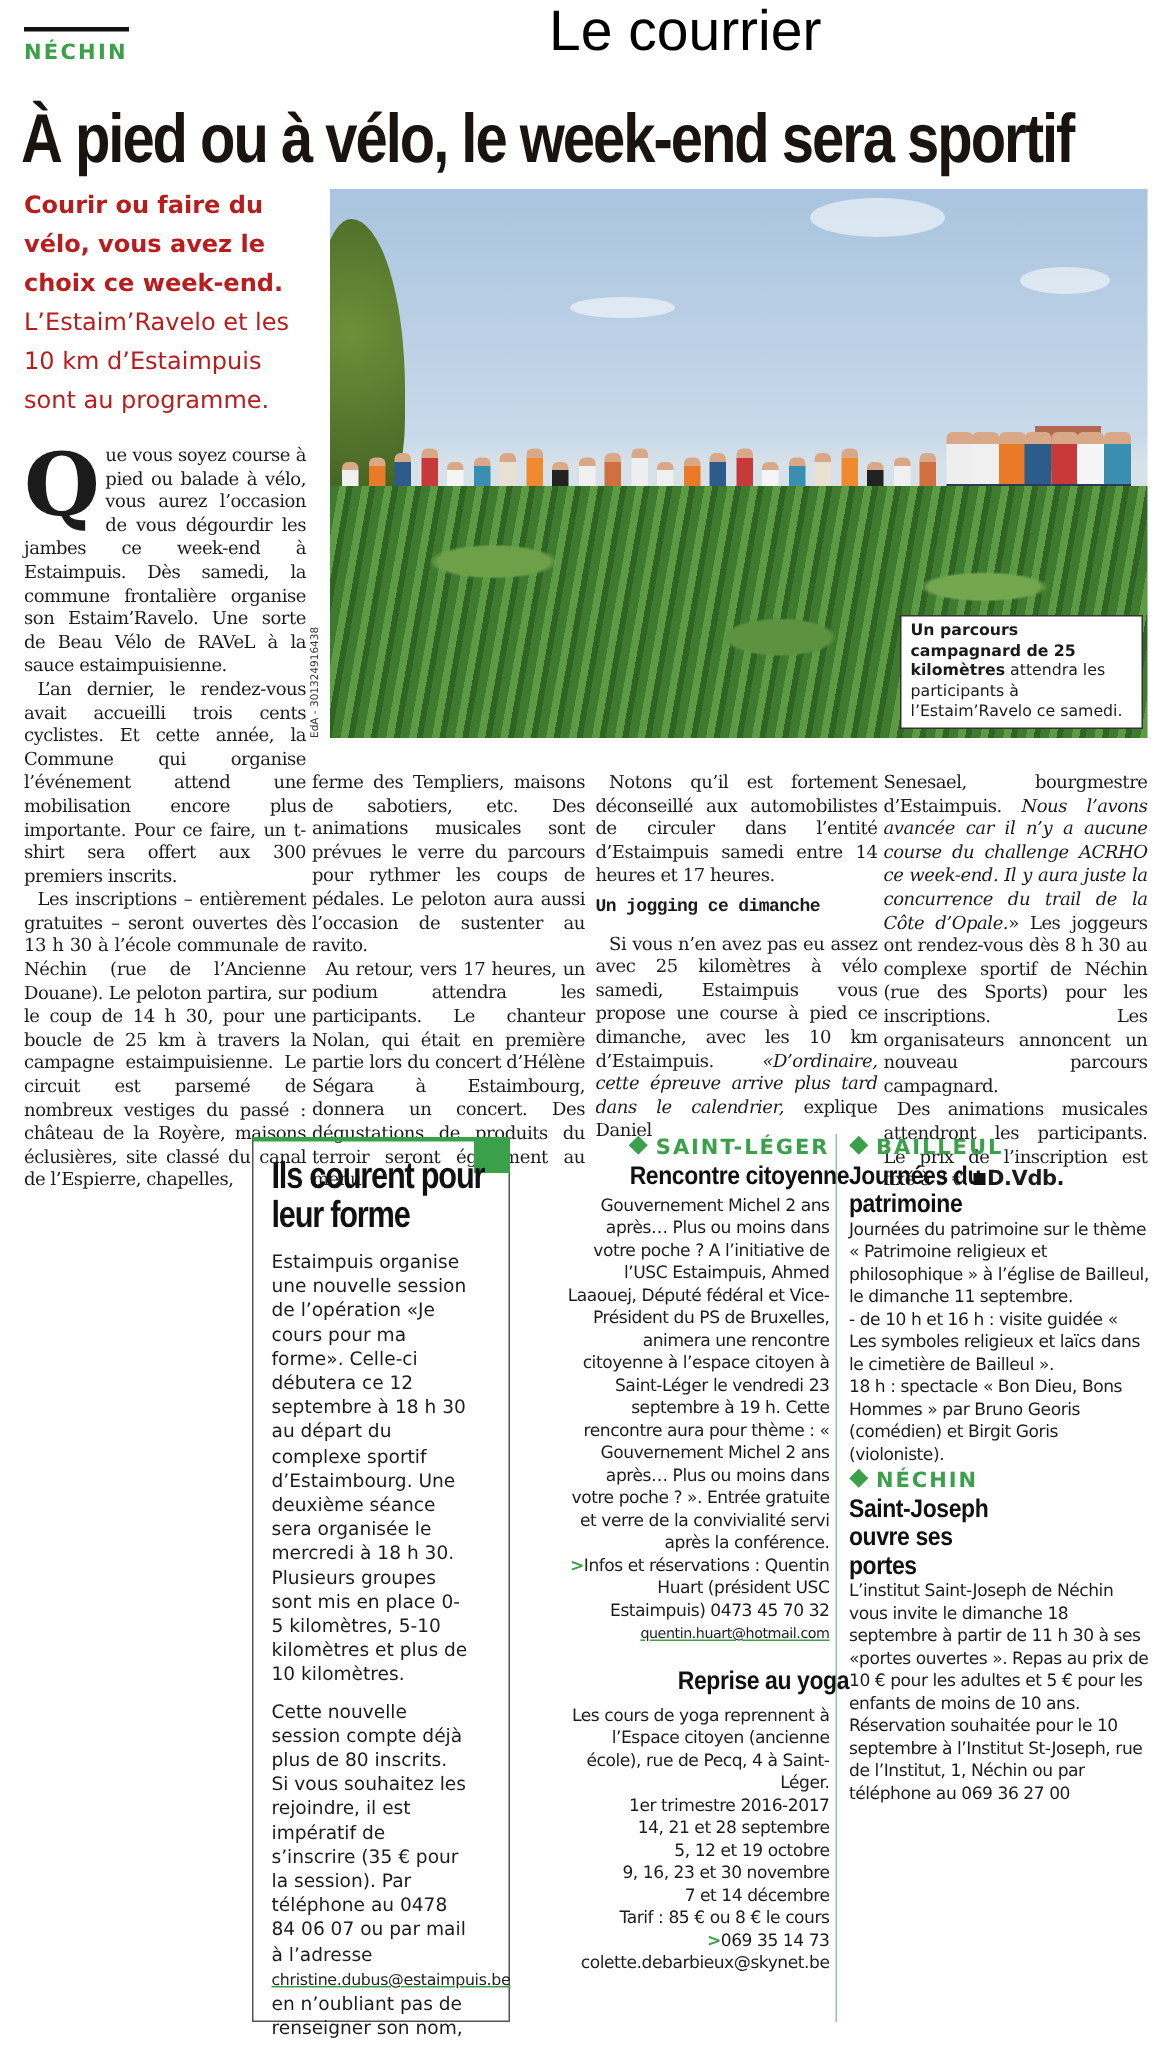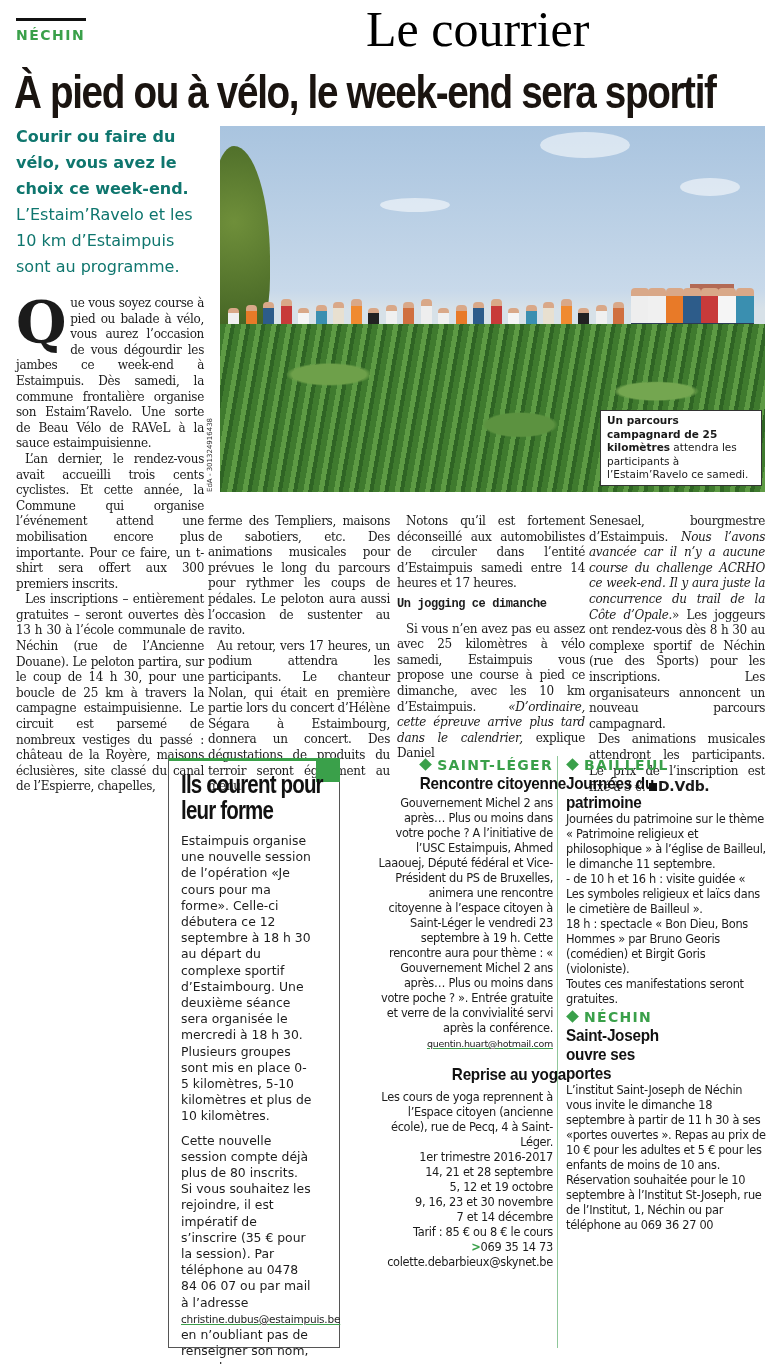--- a/index.html
+++ b/index.html
@@ -1,24 +1,24 @@
 <!DOCTYPE html>
 <html><head>
 <meta charset="utf-8">
 <style>
   * { box-sizing: border-box; margin: 0; padding: 0; }
   html, body { width: 780px; height: 1364px; background: #ffffff; overflow: hidden; }
   body { position: relative; font-family: "DejaVu Sans", sans-serif; color: #1a1a1a; }
 
   .rule-top { position: absolute; left: 16px; top: 18px; width: 70px; height: 3px; background: #111; }
   .section-tag { position: absolute; left: 16px; top: 27px; font-family: "DejaVu Sans", sans-serif; font-weight: bold; font-size: 14px; letter-spacing: 1.5px; color: #3aa04a; }
-  .paper-name { position: absolute; left: 366px; top: 0px; font-family: Liberation Serif, serif; font-size: 50px; color: #000; }
+  .paper-name { position: absolute; left: 366px; top: 0px; font-family: Liberation Sans, sans-serif; font-size: 38px; color: #000; }
   .headline { position: absolute; left: 14px; top: 64px; width: 752px; font-family: "Liberation Sans", sans-serif; font-weight: bold; font-size: 46px; letter-spacing: -1.6px; transform: scaleX(0.84); transform-origin: left top; white-space: nowrap; color: #1a1410; line-height: 56px; }
 
-  .lead { position: absolute; left: 16px; top: 124px; width: 190px; font-family: "DejaVu Sans", sans-serif; font-size: 16px; line-height: 26px; color: #0f766e; }
+  .lead { position: absolute; left: 16px; top: 124px; width: 190px; font-family: "DejaVu Sans", sans-serif; font-size: 16px; line-height: 26px; color: #b91c1c; }
   .lead .b { font-weight: bold; }
 
   .photo { position: absolute; left: 220px; top: 126px; width: 545px; height: 366px; overflow: hidden; background: linear-gradient(#a9c4df 0%, #c8d9ea 45%, #d7e1e8 50%); }
   .photo .sky-cloud { position: absolute; border-radius: 50%; background: rgba(255,255,255,0.55); }
   .photo .tree { position: absolute; left: -10px; top: 20px; width: 60px; height: 190px; border-radius: 40% 60% 30% 30%; background: radial-gradient(circle at 40% 40%, #6f8f3a, #3f5f22); }
   .photo .crowd { position: absolute; left: 0; top: 150px; width: 545px; height: 70px; }
   .photo .rider { position: absolute; bottom: 0; border-radius: 4px 4px 0 0; }
   .photo .field { position: absolute; left: 0; top: 198px; width: 545px; height: 168px; background:
       radial-gradient(ellipse at 20% 30%, #6ea04a 0 6%, transparent 7%),
       radial-gradient(ellipse at 55% 60%, #5c9240 0 8%, transparent 9%),
@@ -117,21 +117,21 @@
   <span class="b">Un parcours campagnard de 25 kilomètres</span><span> attendra les participants à l’Estaim’Ravelo ce samedi.</span>
 </div>
 
 <div class="col" style="left:16px;top:296px;width:188px;">
   <p class="noindent"><span class="dropcap">Q</span><span>ue vous soyez course à pied ou balade à vélo, vous aurez l’occasion de vous dégourdir les jambes ce week-end à Estaimpuis. Dès samedi, la commune frontalière organise son Estaim’Ravelo. Une sorte de Beau Vélo de RAVeL à la sauce estaimpuisienne.</span></p>
   <p>L’an dernier, le rendez-vous avait accueilli trois cents cyclistes. Et cette année, la Commune qui organise l’événement attend une mobilisation encore plus importante. Pour ce faire, un t-shirt sera offert aux 300 premiers inscrits.</p>
   <p>Les inscriptions – entièrement gratuites – seront ouvertes dès 13 h 30 à l’école communale de Néchin (rue de l’Ancienne Douane). Le peloton partira, sur le coup de 14 h 30, pour une boucle de 25 km à travers la campagne estaimpuisienne. Le circuit est parsemé de nombreux vestiges du passé : château de la Royère, maisons éclusières, site classé du canal de l’Espierre, chapelles,</p>
 </div>
 
 <div class="col" style="left:208px;top:514px;width:182px;">
-  <p class="noindent">ferme des Templiers, maisons de sabotiers, etc. Des animations musicales pour prévues le long du parcours pour rythmer les coups de pédales. Le peloton aura aussi l’occasion de sustenter au ravito.</p>
+  <p class="noindent">ferme des Templiers, maisons de sabotiers, etc. Des animations musicales sont prévues le verre du parcours pour rythmer les coups de pédales. Le peloton aura aussi l’occasion de sustenter au ravito.</p>
   <p>Au retour, vers 17 heures, un podium attendra les participants. Le chanteur Nolan, qui était en première partie lors du concert d’Hélène Ségara à Estaimbourg, donnera un concert. Des dégustations de produits du terroir seront également au menu.</p>
 </div>
 
 <div class="col" style="left:397px;top:514px;width:188px;">
   <p>Notons qu’il est fortement déconseillé aux automobilistes de circuler dans l’entité d’Estaimpuis samedi entre 14 heures et 17 heures.</p>
   <h3>Un jogging ce dimanche</h3>
   <p><span>Si vous n’en avez pas eu assez avec 25 kilomètres à vélo samedi, Estaimpuis vous propose une course à pied ce dimanche, avec les 10 km d’Estaimpuis. </span><span class="i">«D’ordinaire, cette épreuve arrive plus tard dans le calendrier,</span><span> explique Daniel</span></p>
 </div>
 
 <div class="col" style="left:589px;top:514px;width:176px;">
@@ -147,20 +147,21 @@
     <p><span>Cette nouvelle session compte déjà plus de 80 inscrits. Si vous souhaitez les rejoindre, il est impératif de s’inscrire (35 € pour la session). Par téléphone au 0478 84 06 07 ou par mail à l’adresse</span><br><a class="link-underline">christine.dubus@estaimpuis.be</a><br><span>en n’oubliant pas de renseigner son nom, son adresse, son numéro de téléphone et le choix de session.</span></p>
   </div>
 </div>
 
 <div class="vline" style="left:557px;top:756px;height:592px;"></div>
 
 <div class="brief" style="left:377px;top:756px;width:176px;text-align:right;">
   <div class="loc"><span class="diamond"></span><span>SAINT-LÉGER</span></div>
   <h4>Rencontre citoyenne</h4>
   <div style="margin-top:3px;">Gouvernement Michel 2 ans après… Plus ou moins dans votre poche ? A l’initiative de l’USC Estaimpuis, Ahmed Laaouej, Député fédéral et Vice-Président du PS de Bruxelles, animera une rencontre citoyenne à l’espace citoyen à Saint-Léger le vendredi 23 septembre à 19 h. Cette rencontre aura pour thème : « Gouvernement Michel 2 ans après… Plus ou moins dans votre poche ? ». Entrée gratuite et verre de la convivialité servi après la conférence.</div>
+  <div><span class="arrow">&gt;</span><span>Infos et réservations : Quentin Huart (président USC Estaimpuis) 0473 45 70 32</span></div>
   <div class="indent"><a class="small-link">quentin.huart@hotmail.com</a></div>
 
   <h4 style="margin-top:14px;">Reprise au yoga</h4>
   <div style="margin-top:6px;">Les cours de yoga reprennent à l’Espace citoyen (ancienne école), rue de Pecq, 4 à Saint-Léger.</div>
   <div id="yoga-schedule">
       <div>1er trimestre 2016-2017</div>
       <div>14, 21 et 28 septembre</div>
       <div>5, 12 et 19 octobre</div>
       <div>9, 16, 23 et 30 novembre</div>
       <div>7 et 14 décembre</div>
@@ -170,19 +171,18 @@
   <div class="indent"><span>colette.debarbieux@skynet.be</span></div>
 </div>
 
 <div class="brief" style="left:566px;top:756px;width:200px;">
   <div class="loc"><span class="diamond"></span><span>BAILLEUL</span></div>
   <h4 style="width:120px;">Journées du patrimoine</h4>
   <div>Journées du patrimoine sur le thème « Patrimoine religieux et philosophique » à l’église de Bailleul, le dimanche 11 septembre.</div>
   <div id="bailleul-items">
       <div>- de 10 h et 16 h : visite guidée « Les symboles religieux et laïcs dans le cimetière de Bailleul ».</div>
       <div>18 h : spectacle « Bon Dieu, Bons Hommes » par Bruno Georis (comédien) et Birgit Goris (violoniste).</div>
-      <div>Toutes ces manifestations seront gratuites.</div>
     </div>
 
   <div class="loc" style="margin-top:1px;"><span class="diamond"></span><span>NÉCHIN</span></div>
   <h4 style="width:130px;">Saint-Joseph ouvre ses portes</h4>
   <div>L’institut Saint-Joseph de Néchin vous invite le dimanche 18 septembre à partir de 11 h 30 à ses «portes ouvertes ». Repas au prix de 10 € pour les adultes et 5 € pour les enfants de moins de 10 ans. Réservation souhaitée pour le 10 septembre à l’Institut St-Joseph, rue de l’Institut, 1, Néchin ou par téléphone au 069 36 27 00</div>
 </div>
 
 </body></html>

